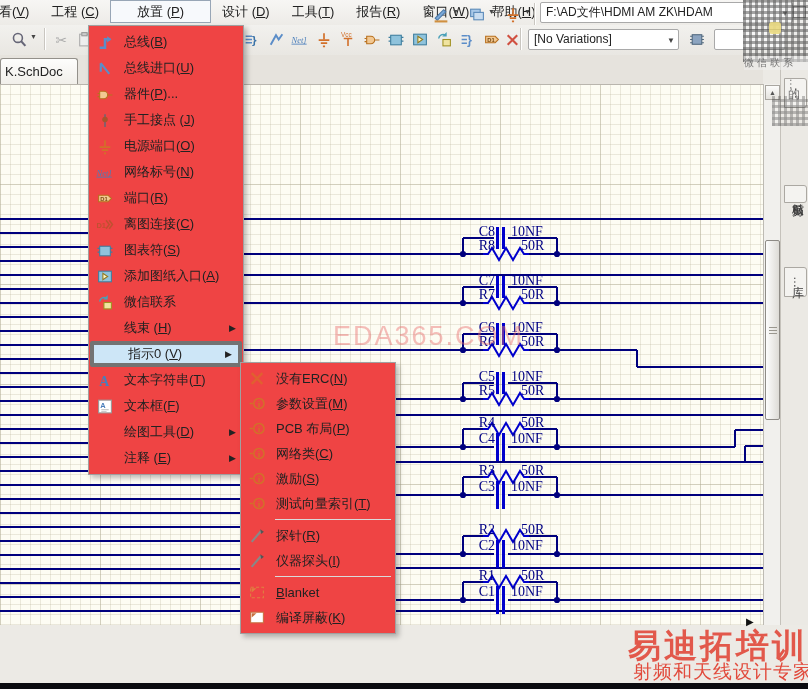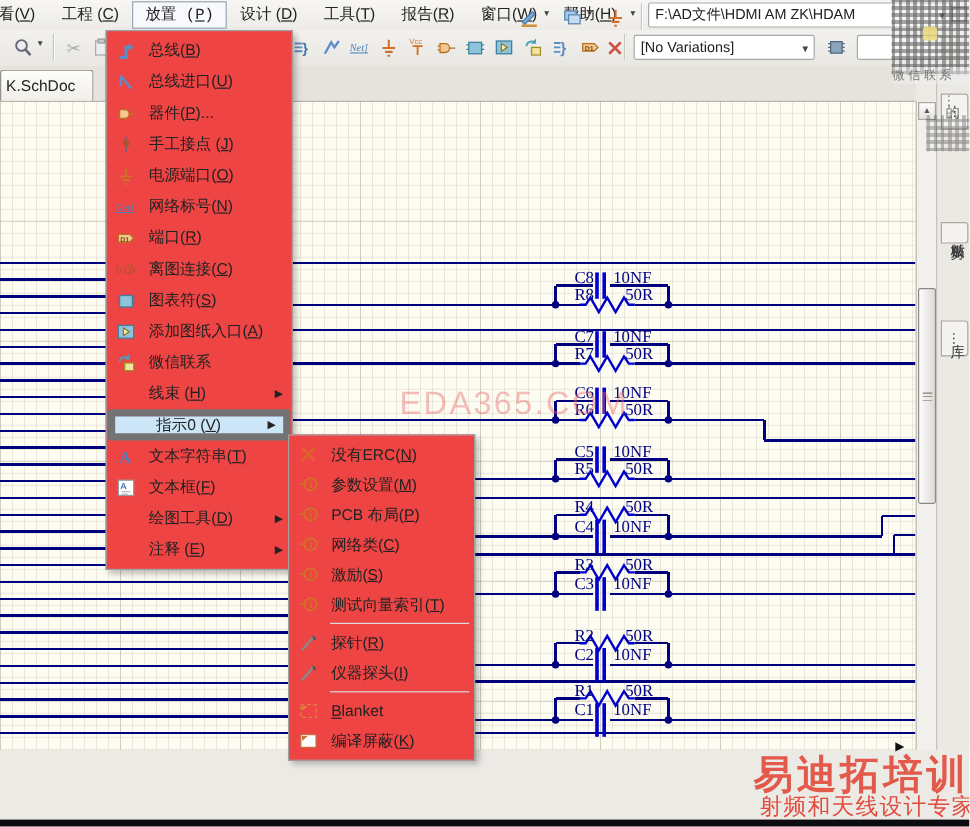--- a/index.html
+++ b/index.html
@@ -3,21 +3,21 @@
 <meta charset="utf-8">
 <style>
   html,body{margin:0;padding:0;}
   #app{position:relative;width:808px;height:689px;overflow:hidden;background:#ECEAE5;
        font-family:"Liberation Sans",sans-serif;font-size:13px;color:#222;}
   .abs{position:absolute;}
   
   #menubar{left:0;top:0;width:808px;height:25px;background:linear-gradient(#F7F6F4,#EDEBE7);border-bottom:1px solid #D8D5CF;z-index:8;}
   #menubar-items{position:absolute;left:-12px;top:0;white-space:nowrap;}
   .mb-item{display:inline-block;height:23px;line-height:23px;padding:0 11px;}
-  .mb-item.open{background:#F7F9FC;border:1px solid #98A6B6;height:21px;line-height:21px;padding:0 10px;font-family:Liberation Mono, monospace;}
+  .mb-item.open{background:#F7F9FC;border:1px solid #98A6B6;height:21px;line-height:21px;padding:0 26px;}
   #toolbar2{left:0;top:25px;width:808px;height:30px;background:linear-gradient(#F2F1EE,#E9E7E2);border-bottom:1px solid #CFCCC5;z-index:8;}
   .tbi{position:absolute;top:3px;width:22px;height:22px;display:flex;align-items:center;justify-content:center;}
   .tsep{position:absolute;top:3px;width:1px;height:22px;background:#C9C6C0;border-right:1px solid #FFF;}
   .dd{position:absolute;font-size:7px;color:#444;top:8px;}
   .combo{position:absolute;background:#FFF;border:1px solid #A9A9A9;height:19px;line-height:19px;font-size:12px;padding:0 14px 0 5px;border-radius:2px;white-space:nowrap;overflow:hidden;}
   .combo .dar{position:absolute;right:3px;top:1px;font-size:8px;color:#444;}
   .winbtn{position:absolute;width:11px;height:10px;border:1px solid #777;background:#F4F3F1;}
   
   #tabbar{left:0;top:55px;width:763px;height:29px;background:#E6E3DD;border-bottom:1px solid #B9B5AD;z-index:8;}
   #doctab{position:absolute;left:0;top:3px;height:25px;background:linear-gradient(#FDFDFC,#F1EFEA);
@@ -38,21 +38,21 @@
   .wm-center{font-family:"Liberation Sans",sans-serif;font-size:27px;fill:rgba(232,110,110,.45);letter-spacing:2px;}
   
   .menu{position:absolute;background:#ef4444;border:1px solid #A0A0A0;box-shadow:3px 3px 5px rgba(0,0,0,.25);padding:3px 1px;}
   #place-menu{left:88px;top:25px;width:152px;z-index:40;}
   #dir-menu{left:240px;top:362px;width:152px;z-index:41;}
   .mi{height:26px;display:flex;align-items:center;padding:0 4px 0 5px;box-sizing:border-box;}
   #dir-menu .mi{height:25px;}
   .mi .ic{width:20px;height:18px;flex:none;display:flex;align-items:center;justify-content:center;margin-right:9px;}
   .mi .lbl{flex:1;white-space:nowrap;}
   .mi .arr{width:9px;font-size:9px;color:#222;}
-  .mi.hl{background:#CDE6F7;border:6px solid #737373;border-radius:2px;}
+  .mi.hl{background:#CDE6F7;border:4px solid #737373;border-radius:2px;}
   .msep{height:1px;background:#DADada;background:#DADADA;margin:3px 3px 3px 33px;}
   u{text-decoration:underline;}
   
   #vscroll{left:763px;top:84px;width:17px;height:541px;background:#F1F0ED;border-left:1px solid #BDBAB3;z-index:8;box-sizing:border-box;}
   .sbtn{position:absolute;left:1px;width:15px;height:15px;background:linear-gradient(#FCFCFB,#E4E2DD);border:1px solid #A9A6A0;box-sizing:border-box;
         font-size:7px;color:#555;text-align:center;line-height:13px;}
   #vthumb{position:absolute;left:1px;top:156px;width:15px;height:180px;background:linear-gradient(90deg,#FDFDFD,#DDDBD6);border:1px solid #8E8B86;border-radius:2px;box-sizing:border-box;}
   .grip{position:absolute;left:3px;top:50%;width:8px;height:7px;margin-top:-3px;
         background:repeating-linear-gradient(#9A978F 0 1px,transparent 1px 3px);}
   #rpanel{left:780px;top:55px;width:28px;height:570px;background:#EBE9E4;border-left:1px solid #C5C2BB;z-index:8;}

